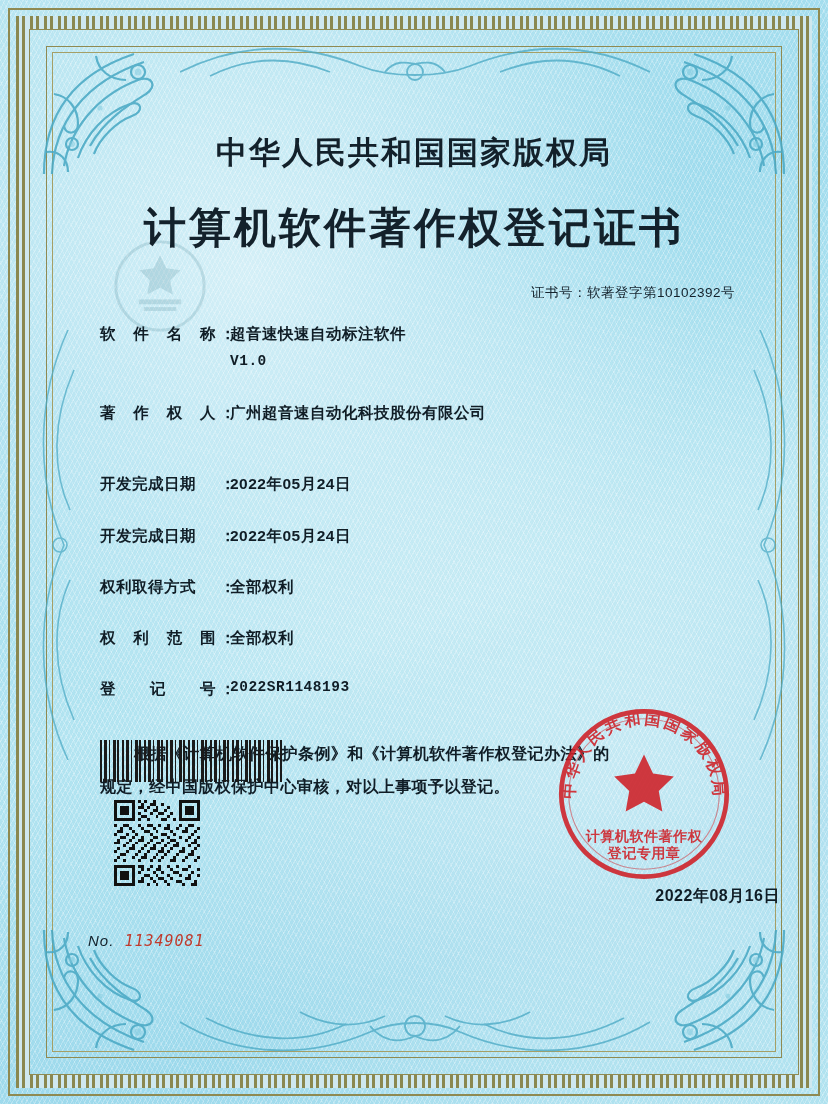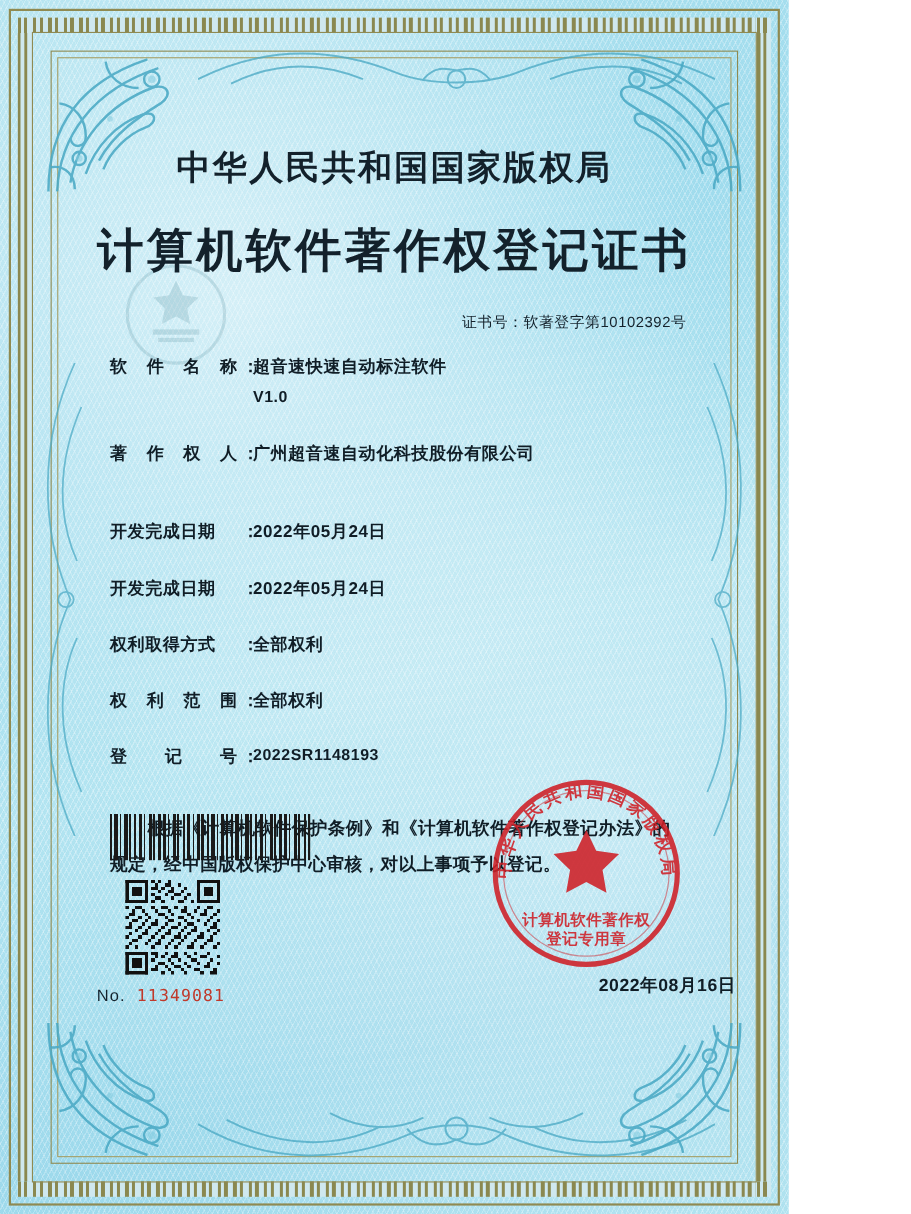--- a/index.html
+++ b/index.html
@@ -9,21 +9,21 @@
   body {
     width: 828px;
     height: 1104px;
     background: #ffffff;
     font-family: "Liberation Sans", sans-serif;
     overflow: hidden;
   }
 
   .certificate {
     position: relative;
-    width: 717px;
+    width: 828px;
     height: 1104px;
     box-sizing: border-box;
     background:
       radial-gradient(circle at 30% 25%, rgba(255,255,255,0.55) 0%, rgba(255,255,255,0) 45%),
       radial-gradient(circle at 75% 70%, rgba(255,255,255,0.35) 0%, rgba(255,255,255,0) 50%),
       repeating-linear-gradient(118deg, rgba(255,255,255,0.22) 0px, rgba(255,255,255,0.22) 1px, rgba(120,205,225,0.10) 1px, rgba(120,205,225,0.10) 4px),
       repeating-linear-gradient(62deg, rgba(255,255,255,0.18) 0px, rgba(255,255,255,0.18) 1px, rgba(120,205,225,0.08) 1px, rgba(120,205,225,0.08) 5px),
       linear-gradient(160deg, #b9e6f2 0%, #a8dff0 30%, #bfe9f4 55%, #a5dcee 80%, #b4e4f1 100%);
     overflow: hidden;
   }
@@ -150,21 +150,21 @@
     white-space: nowrap;
   }
   .field-label.spaced {
     display: flex;
     justify-content: space-between;
     padding-right: 4px;
     box-sizing: border-box;
   }
   .field-colon { width: 10px; flex: 0 0 10px; font-weight: bold; }
   .field-value { font-weight: bold; letter-spacing: 0.5px; }
-  .field-value.mono { font-family: Liberation Sans, sans-serif; font-size: 14.5px; }
+  .field-value.mono { font-family: Liberation Mono, monospace; font-size: 14.5px; }
 
   .gap-lg { height: 42px; }
   .gap-md { height: 22px; }
 
   .para {
     font-size: 16px;
     color: #101d26;
     line-height: 2.1;
     margin-top: 36px;
     padding: 0 36px 0 40px;
@@ -193,25 +193,26 @@
   .qr {
     margin-top: 18px;
     margin-left: 14px;
     width: 86px;
     height: 86px;
   }
 
   .serial {
     position: absolute;
     left: 88px;
-    top: 896px;
+    top: 932px;
     font-family: "DejaVu Sans Mono", "Liberation Mono", monospace;
     font-size: 15px;
     color: #c0392b;
     letter-spacing: 1px;
+    font-style: italic;
   }
   .serial .prefix { color: #14222c; font-family: "Liberation Sans", sans-serif; }
 
   .issue-date {
     position: absolute;
     right: 48px;
     top: 886px;
     font-size: 16px;
     font-weight: bold;
     color: #101d26;

